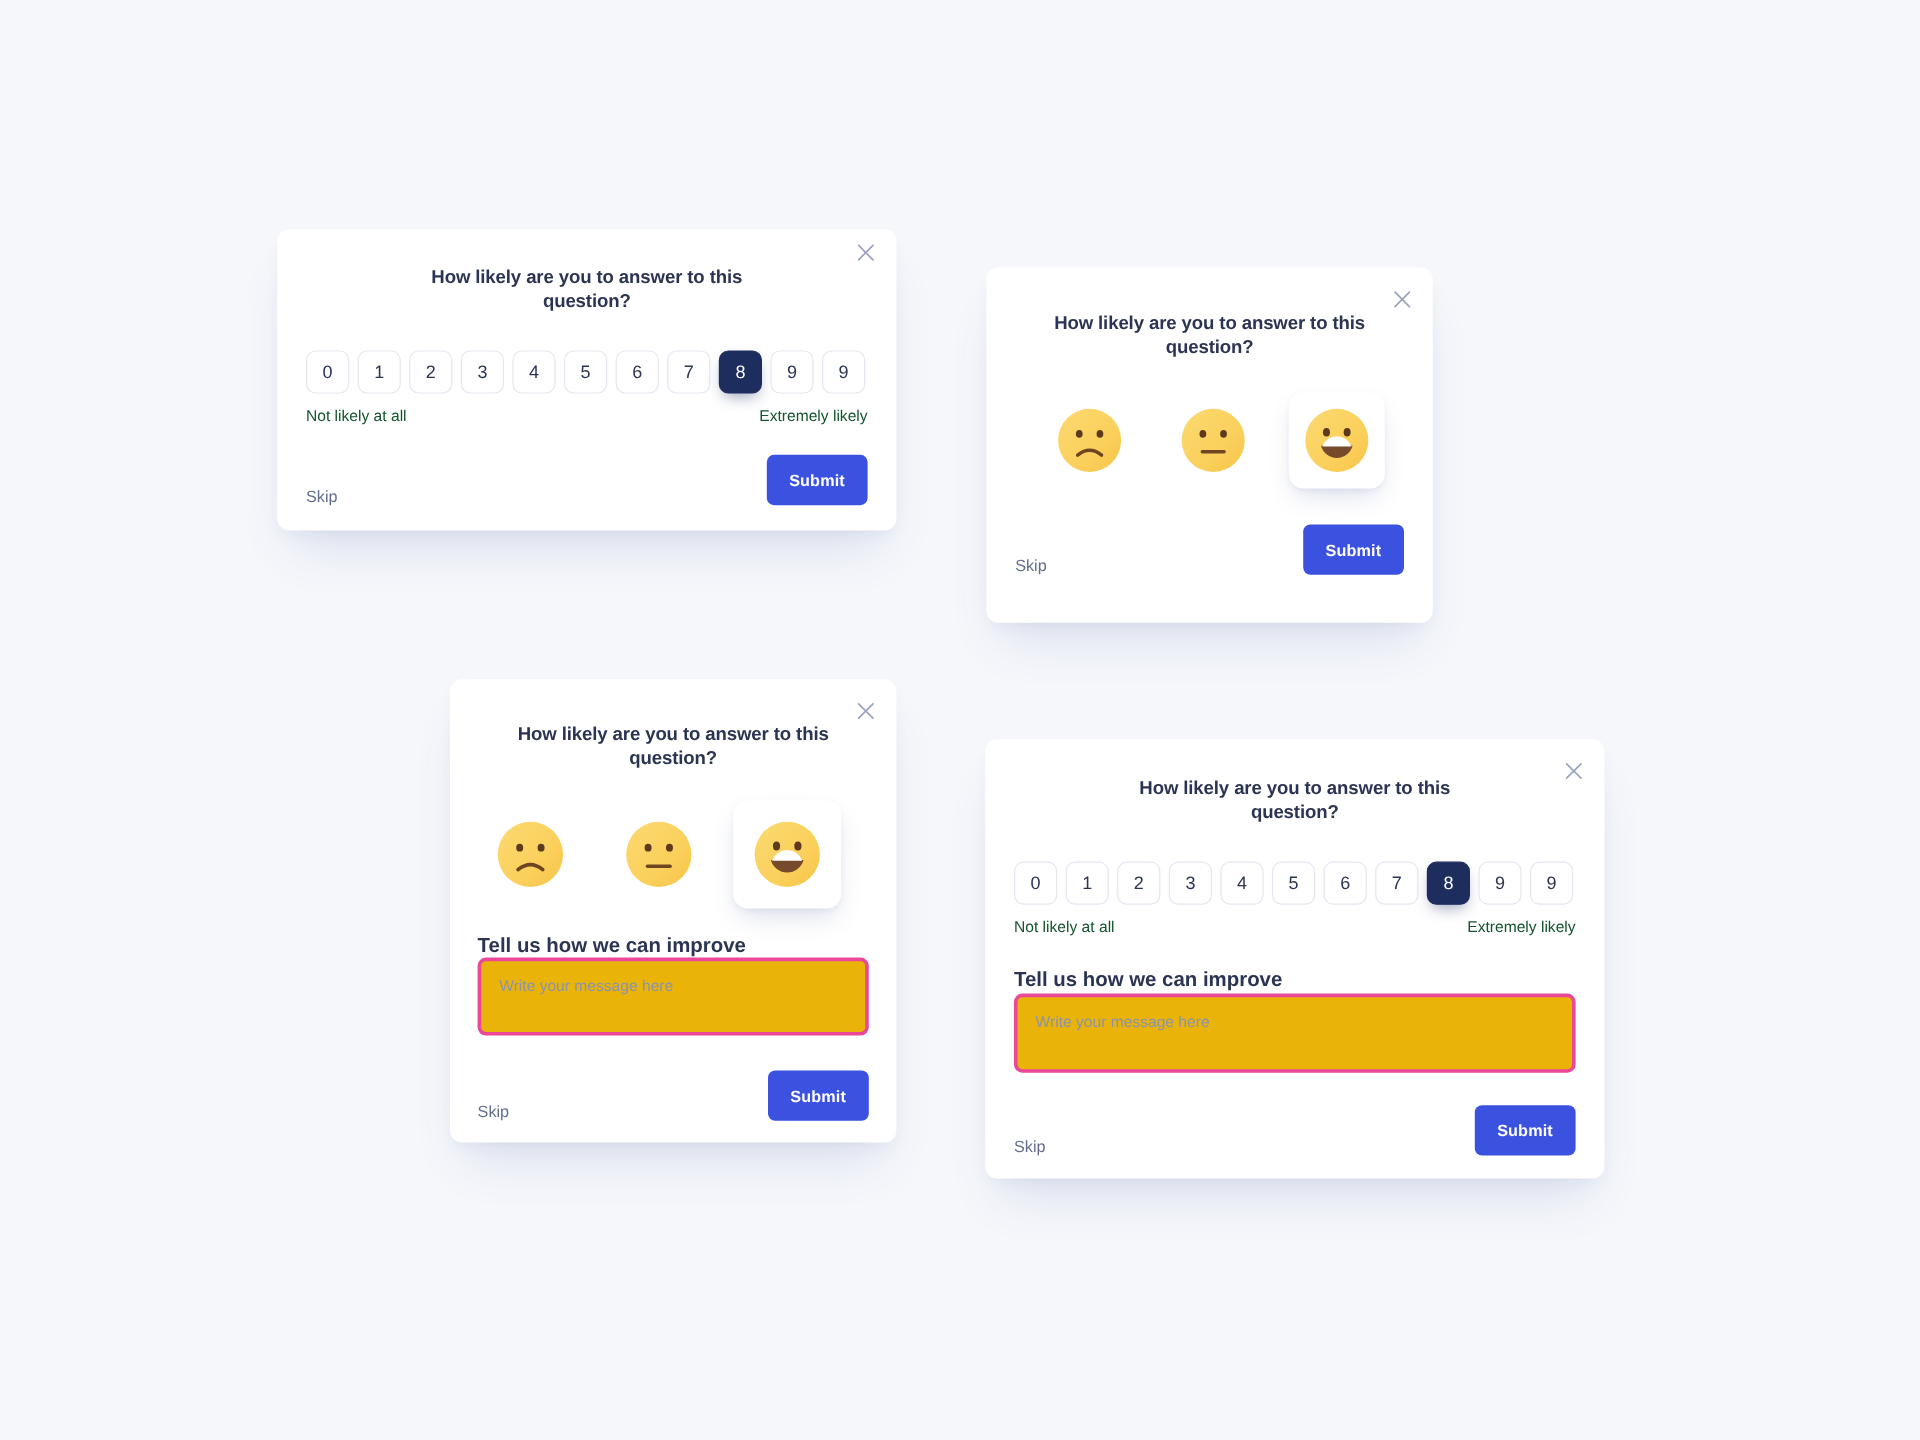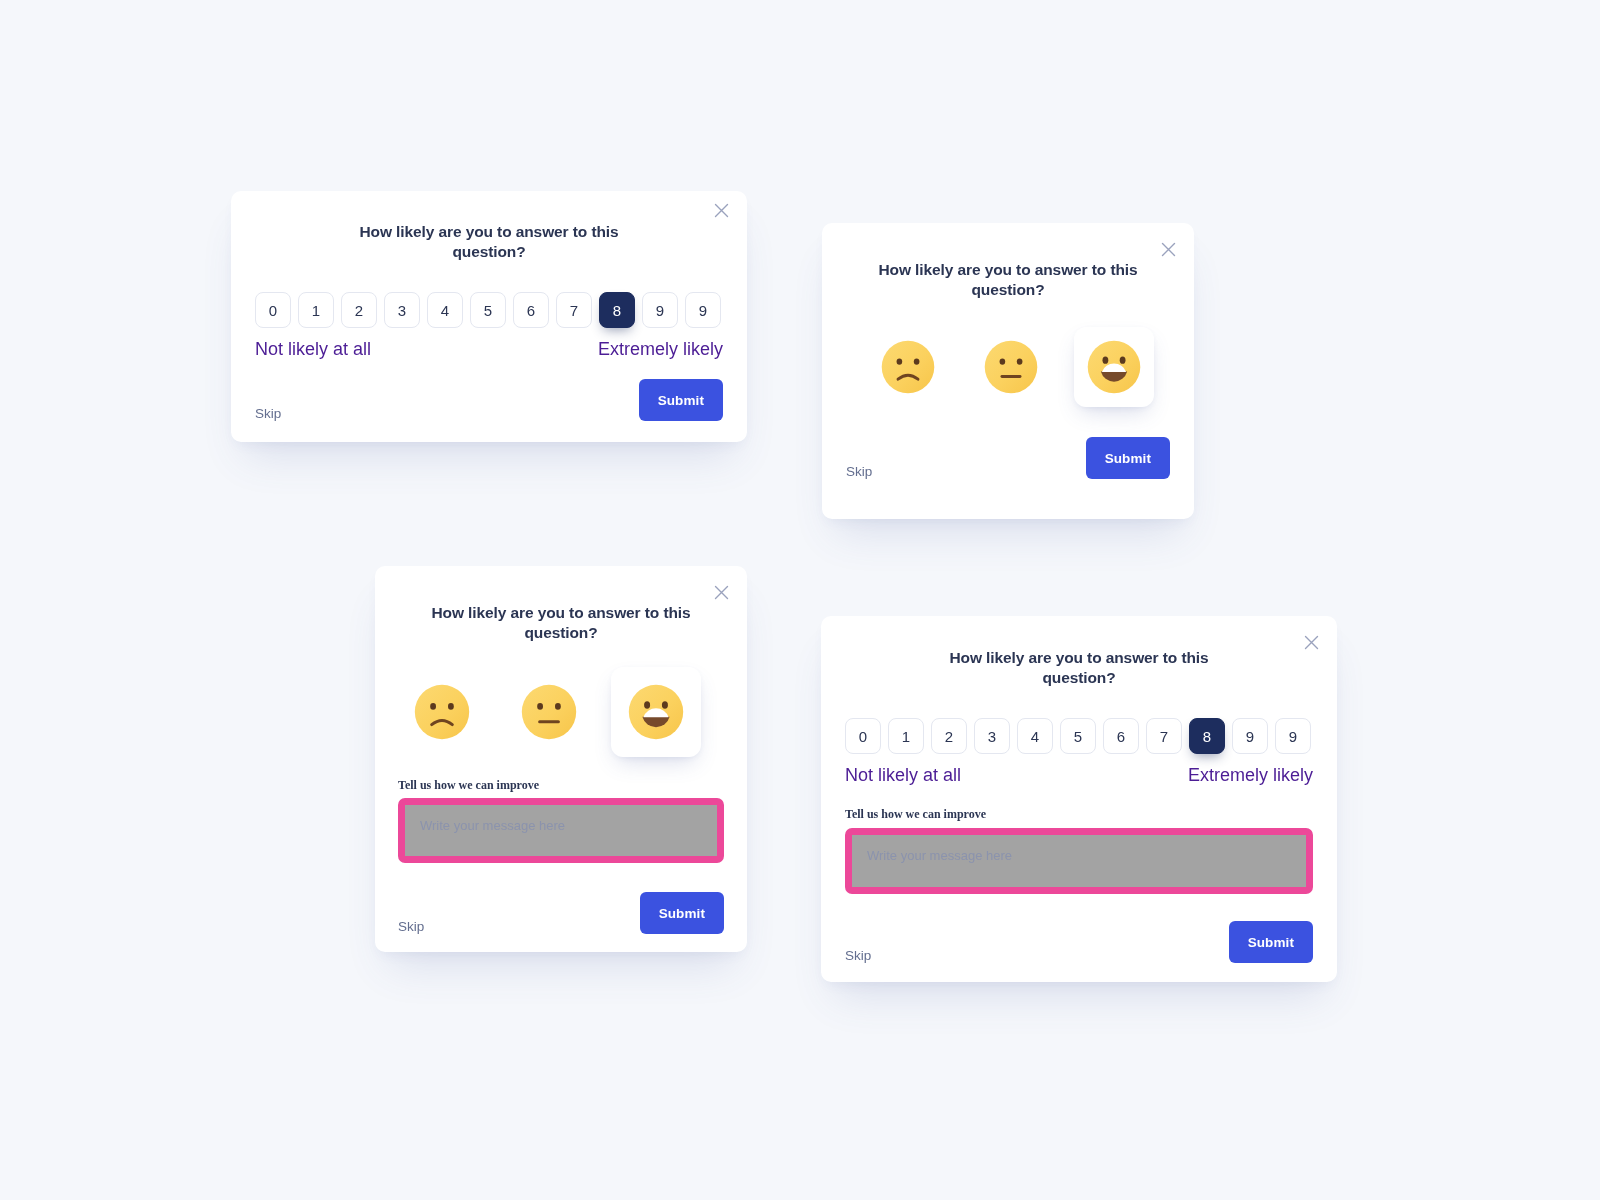--- a/index.html
+++ b/index.html
@@ -83,22 +83,22 @@
   .scale-btn.selected {
     background: #1d2d5e;
     border-color: #1d2d5e;
     color: #ffffff;
     box-shadow: 0 6px 12px -4px rgba(29, 45, 94, 0.45);
   }
 
   .scale-legend {
     display: flex;
     justify-content: space-between;
-    font-size: 18px;
-    color: #4c1d95;
+    font-size: 13px;
+    color: #14532d;
   }
 
   
   .emoji-row {
     display: flex;
     align-items: center;
   }
   .emoji-opt {
     display: flex;
     align-items: center;
@@ -110,29 +110,28 @@
   }
   .emoji-opt.selected {
     background: #ffffff;
     box-shadow: 0 10px 22px -6px rgba(73, 92, 160, 0.22),
                 0 2px 6px -2px rgba(73, 92, 160, 0.12);
   }
   .emoji-opt svg { display: block; }
 
   
   .field-label {
-    font-size: 12px;
+    font-size: 17px;
     font-weight: bold;
     color: #2b3553;
-    font-family: Liberation Serif, serif;
   }
   .msg-box {
-    border: 7px solid #ec4899;
+    border: 3px solid #ec4899;
     border-radius: 7px;
-    background: #a3a3a3;
+    background: #eab308;
     box-sizing: border-box;
     width: 100%;
     resize: none;
     font-family: "Liberation Sans", sans-serif;
     font-size: 13px;
     color: #2b3553;
     padding: 13px 15px;
     outline: none;
     display: block;
   }

